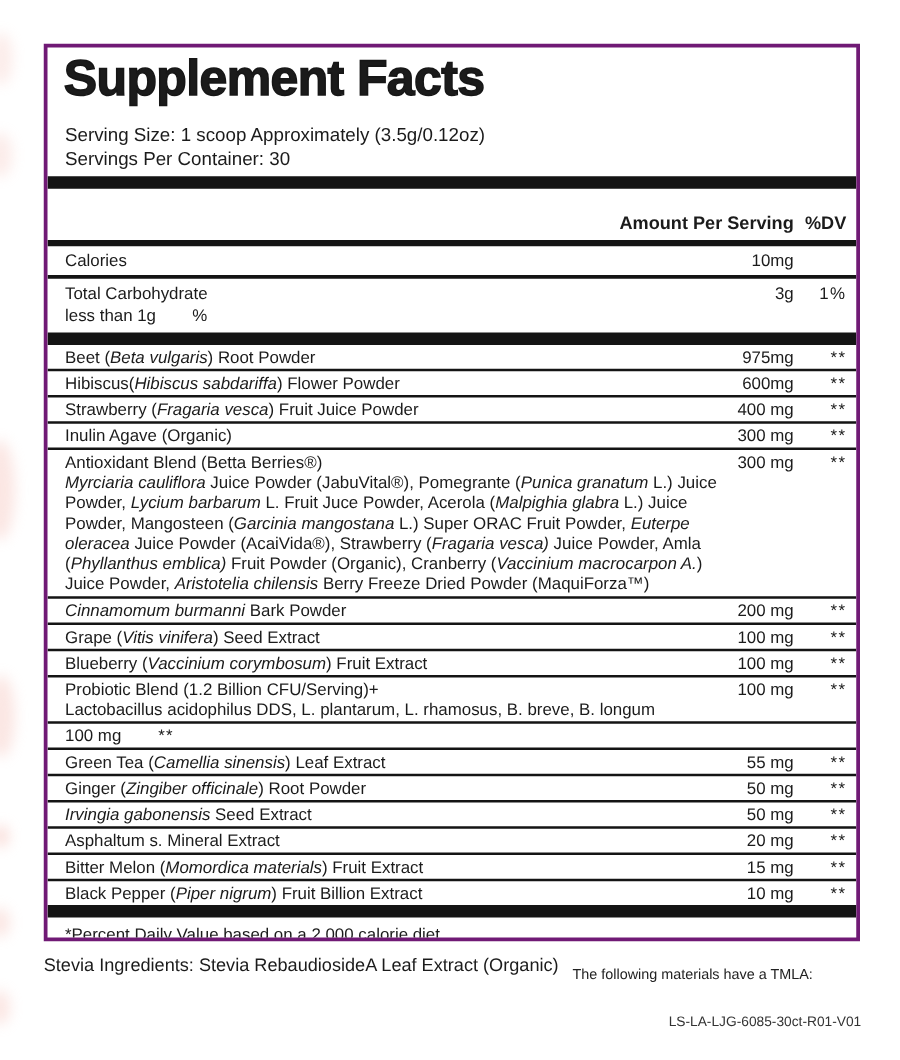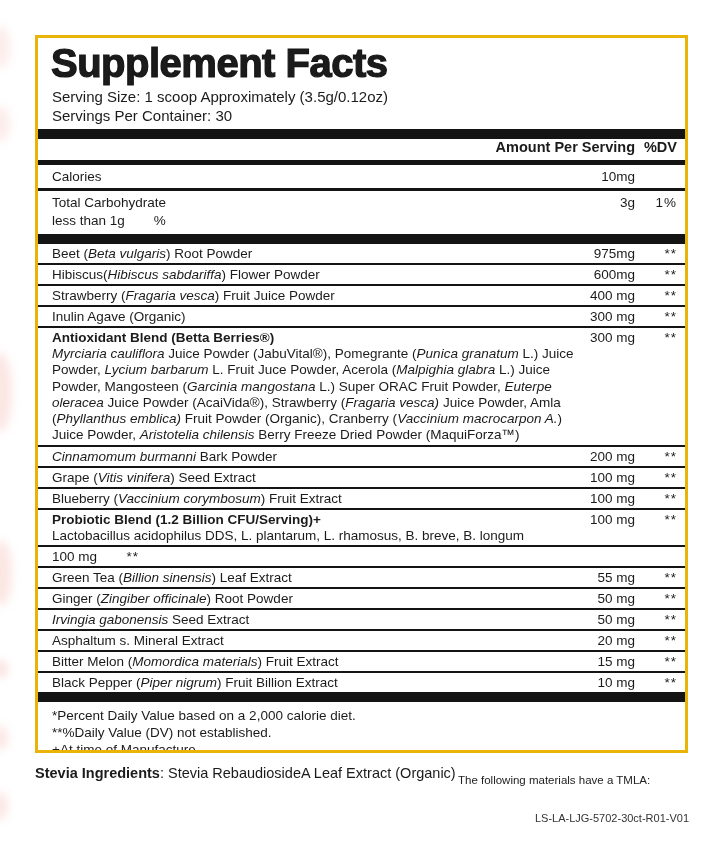--- a/index.html
+++ b/index.html
@@ -5,49 +5,49 @@
   html,body{margin:0;padding:0}
   body{
     width:720px;height:848px;position:relative;overflow:hidden;
     background:#ffffff;color:#1b1b1b;
     font-family:"Liberation Sans", sans-serif;
     -webkit-font-smoothing:antialiased;
   }
   .blob{position:absolute;border-radius:50%;filter:blur(5px);pointer-events:none}
   .panel{
     position:absolute;left:35px;top:35px;width:653px;height:718px;
-    box-sizing:border-box;border:3px solid #eab308;background:#fff;
+    box-sizing:border-box;border:3px solid #701a75;background:#fff;
     display:flex;flex-direction:column;overflow:hidden;
   }
   .title{
     font-size:40px;line-height:40px;font-weight:bold;letter-spacing:-0.5px;
     -webkit-text-stroke:1.2px #161616;
     padding:5px 10px 0 13px;
   }
   .serving{font-size:15px;line-height:18.5px;padding:0 10px 0 14px}
-  .serving.first{margin-top:5px}
+  .serving.first{margin-top:17px}
   .bar{height:10px;background:#141414;flex:none}
   .bar.mt{margin-top:4px}
   .sep5{height:5px;background:#141414;flex:none}
   .sep3{height:3px;background:#141414;flex:none}
   .trow{display:flex;align-items:flex-start;padding:3px 6px 3px 14px;font-size:13.5px;line-height:17px}
-  .trow.header{font-size:14.5px;font-weight:bold;padding-top:0;padding-bottom:4px}
+  .trow.header{font-size:14.5px;font-weight:bold;padding-top:20px;padding-bottom:4px}
   .cell-name{flex:1;padding-right:6px}
   .cell-amt{text-align:right;white-space:nowrap}
   .cell-dv{width:44px;box-sizing:border-box;text-align:right;padding-right:2px;letter-spacing:1px;white-space:nowrap}
   .trow.header .cell-dv{letter-spacing:0}
   .carbs{padding:3px 6px 4px 14px;font-size:13.5px;line-height:18px}
   .carbline{display:flex;align-items:flex-start}
   .carbline .cell-name.indent{padding-left:28px}
   .ing{display:block;padding:1px 6px 1px 14px;font-size:13.5px;line-height:17px}
   .ing + .ing{border-top:2px solid #141414}
   .rowline{display:flex;align-items:flex-start}
   .desc{max-width:524px;font-size:13.5px;line-height:16.3px}
   .it{font-style:italic}
-  .bd{font-weight:bold}
+  .bd{font-weight:normal}
   .footnotes{flex:1;padding:5px 10px 4px 14px;font-size:13.5px;line-height:17px}
   .other{position:absolute;left:35px;top:764px;font-size:14.5px;line-height:18px}
   .tmla{position:absolute;left:458px;top:773px;font-size:11.5px;line-height:15px;color:#222}
   .code{position:absolute;right:31px;top:812px;font-size:11px;color:#333}
 </style>
 </head>
 <body>
 
 <div class="page">
     <div class="blob" style="left: -8px; top: 792px; width: 16px; height: 28px; background: rgb(245, 194, 186); opacity: 0.4;"></div>
@@ -162,21 +162,21 @@
           <div class="desc"><span>Lactobacillus acidophilus DDS, L. plantarum, L. rhamosus, B. breve, B. longum</span></div>
         </div>
         <div class="ing">
           <div class="rowline">
             <div class="cell-amt">100 mg</div>
             <div class="cell-dv">**</div>
           </div>
         </div>
         <div class="ing">
           <div class="rowline">
-            <div class="cell-name"><span>Green Tea (</span><span class="it">Billion sinensis</span><span>) Leaf Extract</span></div>
+            <div class="cell-name"><span>Green Tea (</span><span class="it">Camellia sinensis</span><span>) Leaf Extract</span></div>
             <div class="cell-amt">55 mg</div>
             <div class="cell-dv">**</div>
           </div>
         </div>
         <div class="ing">
           <div class="rowline">
             <div class="cell-name"><span>Ginger (</span><span class="it">Zingiber officinale</span><span>) Root Powder</span></div>
             <div class="cell-amt">50 mg</div>
             <div class="cell-dv">**</div>
           </div>
@@ -221,15 +221,15 @@
   </div>
 
   <div class="other">
     <span class="bd">Stevia Ingredients</span><span>: Stevia RebaudiosideA Leaf Extract (Organic)</span>
   </div>
 
   <div class="tmla">
     <div>The following materials have a TMLA:</div>
   </div>
 
-  <div class="code">LS-LA-LJG-5702-30ct-R01-V01</div>
+  <div class="code">LS-LA-LJG-6085-30ct-R01-V01</div>
 
 </div>
 
 </body></html>

